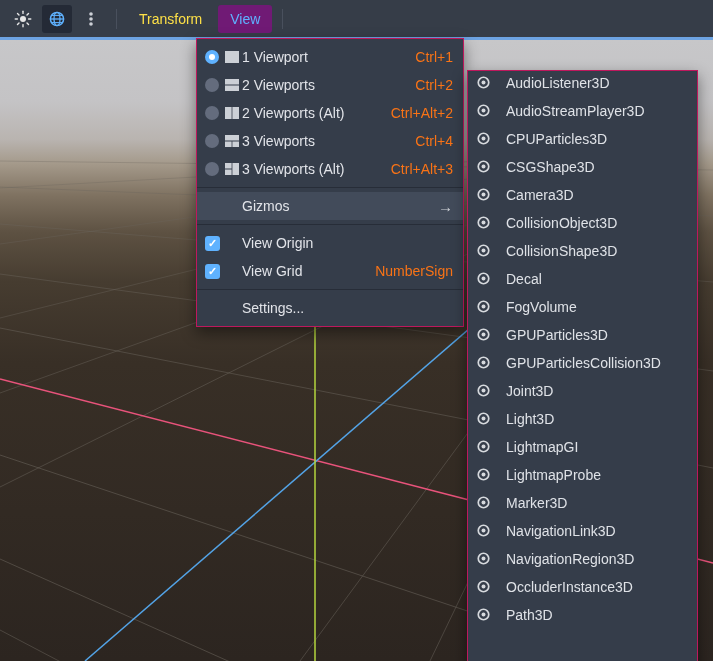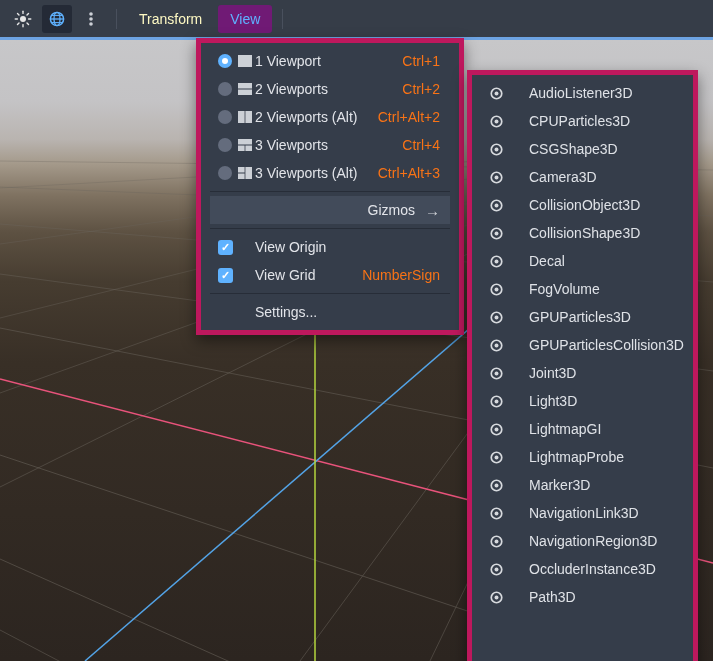--- a/index.html
+++ b/index.html
@@ -31,49 +31,49 @@
 
   
   #toolbar { position:absolute; left:0; top:0; width:713px; height:37px;
     background:var(--toolbar-bg,#363d48); z-index:3;
     display:flex; align-items:center; padding:0 6px; }
   .tb-iconbtn { width:30px; height:28px; border-radius:3px;
     display:flex; align-items:center; justify-content:center; margin:0 2px; }
   .tb-iconbtn.pressed { background:#242a36; }
   .tb-sep { width:1px; height:20px; background:#49505d; margin:0 8px; }
   .tb-menu { height:28px; padding:0 12px; border-radius:3px;
-    display:flex; align-items:center; color:#fef9c3; margin:0 2px; }
+    display:flex; align-items:center; color:#fde047; margin:0 2px; }
   .tb-menu.active { background:#701a75; color:var(--accent,#5fb2ff); }
 
   
   .popup { position:absolute; background:var(--popup-bg,#353d4a);
-    border:5px solid #be185d; box-shadow:0 6px 14px rgba(0,0,0,.45);
-    padding:4px 9px; z-index:5; }
+    border:1px solid #be185d; box-shadow:0 6px 14px rgba(0,0,0,.45);
+    padding:4px 0; z-index:5; }
   #view-menu { left:196px; top:38px; width:268px; }
   #gizmos-submenu { left:467px; top:70px; width:231px; height:600px; z-index:6; }
 
   .menu-row { height:28px; display:flex; align-items:center; padding:0 10px 0 8px; }
   .menu-row .gutter { width:37px; display:flex; align-items:center; gap:5px; flex:none; }
   .menu-row .label { flex:1; white-space:nowrap; overflow:hidden; color:#e2e4e9; }
   .menu-row .shortcut { color:#f97316; margin-left:14px; white-space:nowrap; }
-  .menu-row.highlight { background:var(--highlight,#424b5a);text-align:right; }
+  .menu-row.highlight { background:var(--highlight,#424b5a); }
   .menu-sep { height:1px; background:#272d38; margin:4px 0; }
 
   .radio { width:14px; height:14px; border-radius:50%; background:#646c7d; flex:none;
     display:flex; align-items:center; justify-content:center; }
   .radio.selected { background:var(--accent,#5fb2ff); }
   .radio.selected::after { content:''; width:6px; height:6px; border-radius:50%; background:#fff; }
 
   .checkbox { width:15px; height:15px; border-radius:3px; background:var(--accent,#57a8f5);
     color:#fff; font-size:11px; font-weight:bold; line-height:15px; text-align:center; flex:none; }
 
   .vp-icon { width:16px; height:16px; flex:none; display:block; }
   .submenu-arrow { color:#d0d3d8; font-size:15px; margin-left:10px; }
 
-  .gizmo-row { height:28px; display:flex; align-items:center; padding:0 8px; gap:25px; }
+  .gizmo-row { height:28px; display:flex; padding:0 8px; gap:15px; }
   .gizmo-row .label { color:#dfe2e7; white-space:nowrap; }
 </style>
 </head>
 <body>
 
 <div id="stage">
 
   <div id="viewport3d"></div>
 
   <svg id="scene-svg" width="713" height="661" viewBox="0 0 713 661">
@@ -249,20 +249,29 @@
           </span>
           <span class="label">AudioListener3D</span>
         </div>
         <div class="gizmo-row">
           <span style="display:flex">
             <svg width="15" height="15" viewBox="0 0 16 16">
               <circle cx="8" cy="8" r="5.6" fill="none" stroke="#d6d9dd" stroke-width="1.8"></circle>
               <circle cx="8" cy="8" r="2.1" fill="#d6d9dd"></circle>
             </svg>
           </span>
+          <span class="label">AudioStreamPlayer3D</span>
+        </div>
+        <div class="gizmo-row">
+          <span style="display:flex">
+            <svg width="15" height="15" viewBox="0 0 16 16">
+              <circle cx="8" cy="8" r="5.6" fill="none" stroke="#d6d9dd" stroke-width="1.8"></circle>
+              <circle cx="8" cy="8" r="2.1" fill="#d6d9dd"></circle>
+            </svg>
+          </span>
           <span class="label">CPUParticles3D</span>
         </div>
         <div class="gizmo-row">
           <span style="display:flex">
             <svg width="15" height="15" viewBox="0 0 16 16">
               <circle cx="8" cy="8" r="5.6" fill="none" stroke="#d6d9dd" stroke-width="1.8"></circle>
               <circle cx="8" cy="8" r="2.1" fill="#d6d9dd"></circle>
             </svg>
           </span>
           <span class="label">CSGShape3D</span>

